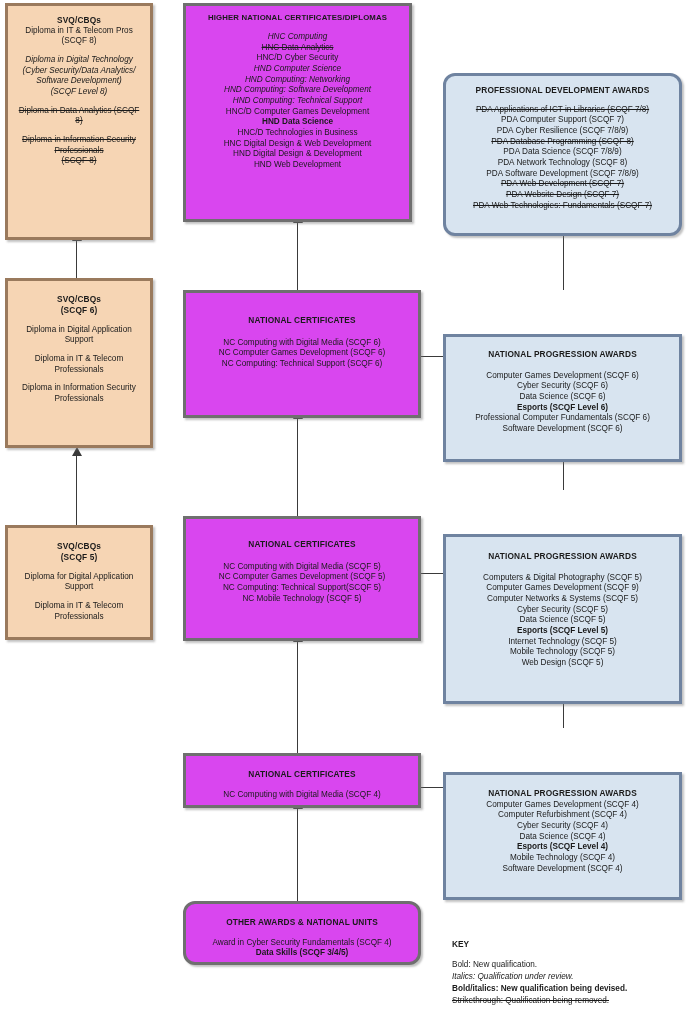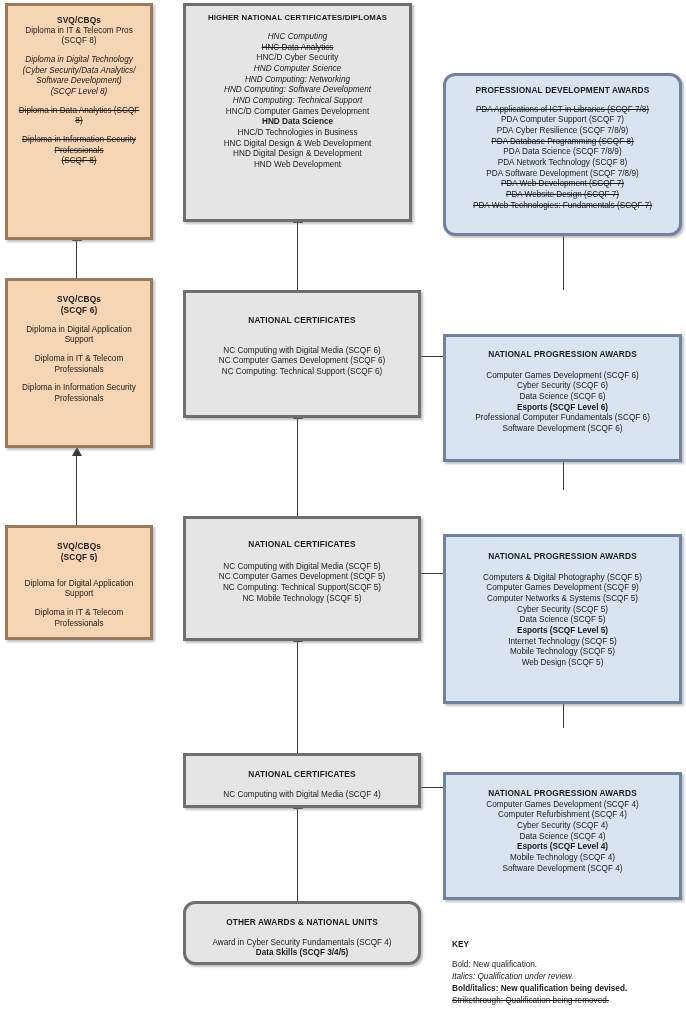--- a/index.html
+++ b/index.html
@@ -11,21 +11,21 @@
     overflow:hidden;
   }
   .box{
     position:absolute;
     box-sizing:border-box;
     border:3px solid #b91c1c;
     text-align:center;
     line-height:1.30;
   }
   .box.orange{background:#f6d5b4;border-color:#9a7a5d;}
-  .box.green{background:#e5e5e5;border-color:#6f6f6f;}
+  .box.green{background:#d946ef;border-color:#6f6f6f;}
   .box.blue{background:#d8e4f0;border-color:#6f83a0;margin-top:44px;}
   .box.rounded{border-radius:12px;}
   .box.shadow{box-shadow:2px 2px 2px rgba(120,120,120,0.45);}
   .hdr{font-weight:bold;font-size:8.3px;letter-spacing:.15px;display:block;}
   .ln{display:block;font-size:8.2px;}
   .sp{display:block;height:8px;}
   .b{font-weight:normal;}
   .i{font-style:italic;}
   .bi{font-weight:bold;}
   .s{text-decoration:line-through;}
@@ -117,21 +117,21 @@
       <span class="ln ">Professionals</span>
       <span class="sp"></span>
       <span class="ln ">Diploma in Information Security</span>
       <span class="ln ">Professionals</span>
     </div>
 </div>
 
 <div class="box orange shadow" style="left:5px;top:525px;width:148px;height:115px;padding:13px 6px 0 6px;">
   <span class="hdr">SVQ/CBQs</span>
   <span class="hdr">(SCQF 5)</span>
-  <div style="margin-top:16px;">
+  <div style="margin-top:9px;">
       <span class="ln ">Diploma for Digital Application</span>
       <span class="ln ">Support</span>
       <span class="sp"></span>
       <span class="ln ">Diploma in IT &amp; Telecom</span>
       <span class="ln ">Professionals</span>
     </div>
 </div>
 
 <div class="box green shadow" style="left:183px;top:3px;width:229px;height:219px;padding:7px 4px 0 4px;">
   <span class="hdr" style="font-size:7.8px;">HIGHER NATIONAL CERTIFICATES/DIPLOMAS</span>
@@ -163,21 +163,21 @@
       <span class="ln ">PDA Network Technology (SCQF 8)</span>
       <span class="ln "><span>PDA Software Development (SCQF 7/</span><span class="struck">8/9)</span></span>
       <span class="ln s">PDA Web Development (SCQF 7)</span>
       <span class="ln s">PDA Website Design (SCQF 7)</span>
       <span class="ln s">PDA Web Technologies: Fundamentals (SCQF 7)</span>
     </div>
 </div>
 
 <div class="box green shadow" style="left:183px;top:290px;width:238px;height:128px;padding:22px 4px 0 4px;">
   <span class="hdr">NATIONAL CERTIFICATES</span>
-  <div style="margin-top:20px;">
+  <div style="margin-top:12px;">
       <span class="ln ">NC Computing with Digital Media (SCQF 6)</span>
       <span class="ln ">NC Computer Games Development (SCQF 6)</span>
       <span class="ln ">NC Computing: Technical Support (SCQF 6)</span>
     </div>
 </div>
 
 <div class="box blue shadow" style="left:443px;top:290px;width:239px;height:128px;padding:12px 4px 0 4px;">
   <span class="hdr">NATIONAL PROGRESSION AWARDS</span>
   <div style="margin-top:11px;">
       <span class="ln ">Computer Games Development (SCQF 6)</span>

